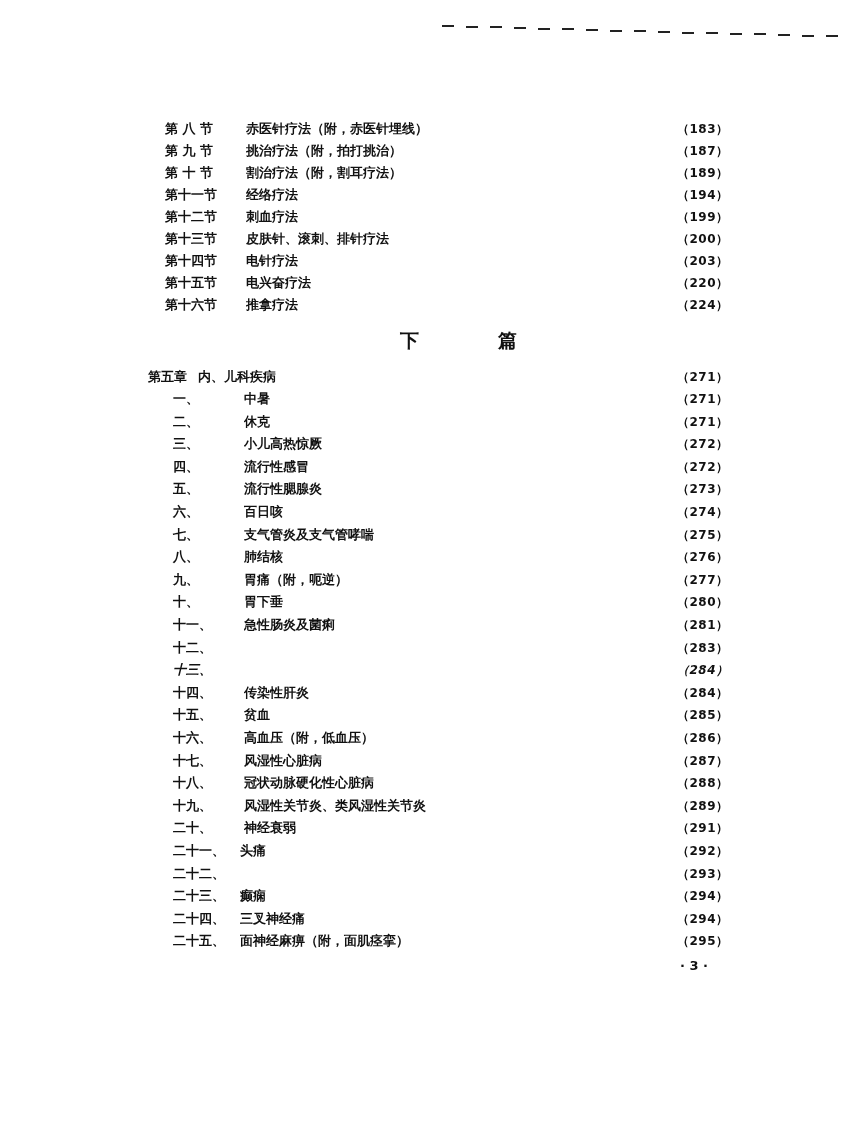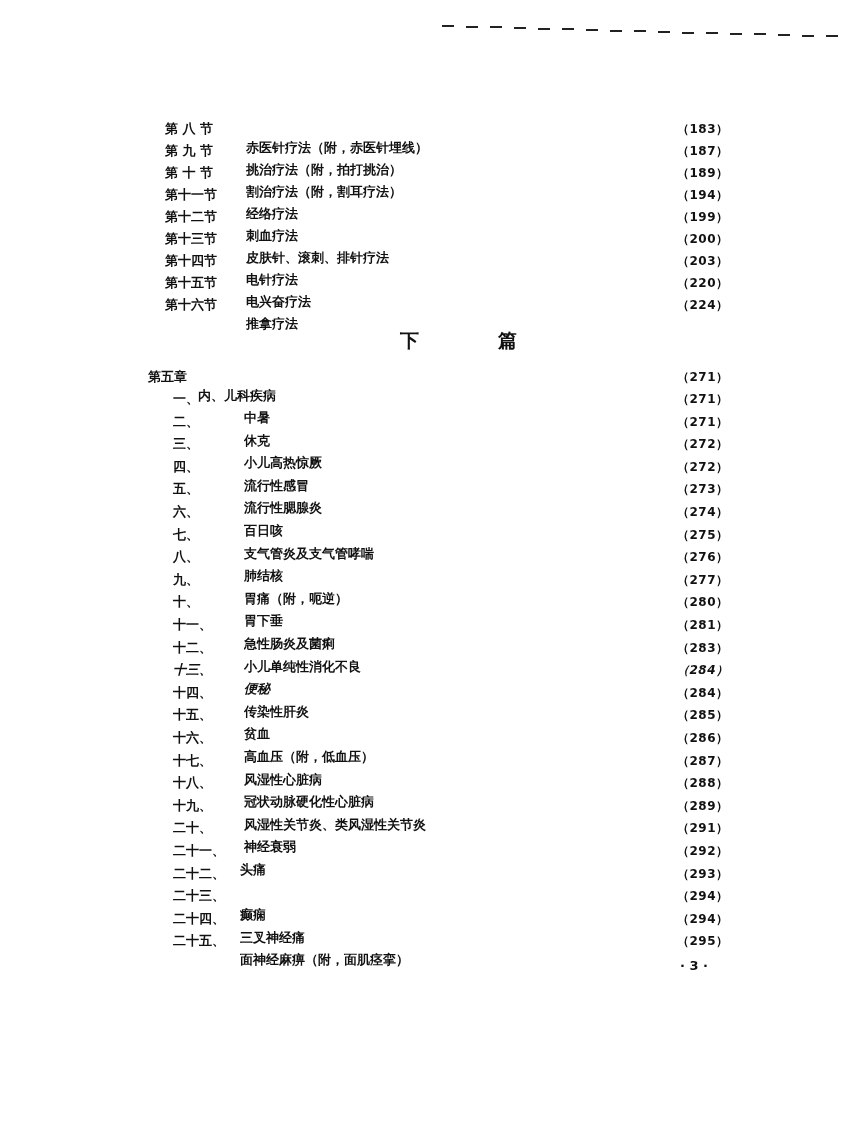--- a/index.html
+++ b/index.html
@@ -10,21 +10,21 @@
   .dashes { position: absolute; left: 440px; top: 22px; width: 400px; height: 16px; }
   .dash { position: absolute; height: 2px; width: 12px; background: #222; }
   .toc-row {
     position: absolute; left: 0; width: 866px; height: 20px;
     font-size: 13px; font-weight: bold; line-height: 20px; white-space: nowrap;
   }
   .toc-row .num { position: absolute; font-weight: bold; }
   .toc-row .title-wrap {
     position: absolute; display: flex; align-items: center; overflow: hidden;
   }
-  .toc-row .title { flex: 0 0 auto; padding-right: 1px; margin-top: 19px; }
+  .toc-row .title { flex: 0 0 auto; padding-right: 1px; }
   .toc-row .leader {
     flex: 1 1 auto; height: 20px; overflow: hidden;
     background-image: radial-gradient(circle, #333 0.9px, transparent 1.1px);
     background-size: 4px 20px; background-position: 0 13px; background-repeat: repeat-x;
   }
   .toc-row .page {
     position: absolute; left: 677px; width: 50px; font-family: "DejaVu Sans", sans-serif;
     font-size: 12px; font-weight: bold; letter-spacing: 0.5px;
   }
   .part-heading {
@@ -229,32 +229,24 @@
     <div class="toc-row" style="top: 615px;">
       <span class="num" style="left:173px">十一、</span>
       <div class="title-wrap" style="left:244px;width:433px">
         <span class="title">急性肠炎及菌痢</span>
         <span class="leader"></span>
       </div>
       <span class="page">（281）</span>
     </div>
     <div class="toc-row" style="top: 637.6px;">
       <span class="num" style="left:173px">十二、</span>
-      <div class="title-wrap" style="left:244px;width:433px">
-        <span class="title">小儿单纯性消化不良</span>
-        <span class="leader"></span>
-      </div>
       <span class="page">（283）</span>
     </div>
     <div class="toc-row" style="top: 660.2px; font-style: italic;">
       <span class="num" style="left:173px">十三、</span>
-      <div class="title-wrap" style="left:244px;width:433px">
-        <span class="title">便秘</span>
-        <span class="leader"></span>
-      </div>
       <span class="page">（284）</span>
     </div>
     <div class="toc-row" style="top: 682.8px; text-decoration: underline;">
       <span class="num" style="left:173px">十四、</span>
       <div class="title-wrap" style="left:244px;width:433px">
         <span class="title">传染性肝炎</span>
         <span class="leader"></span>
       </div>
       <span class="page">（284）</span>
     </div>

